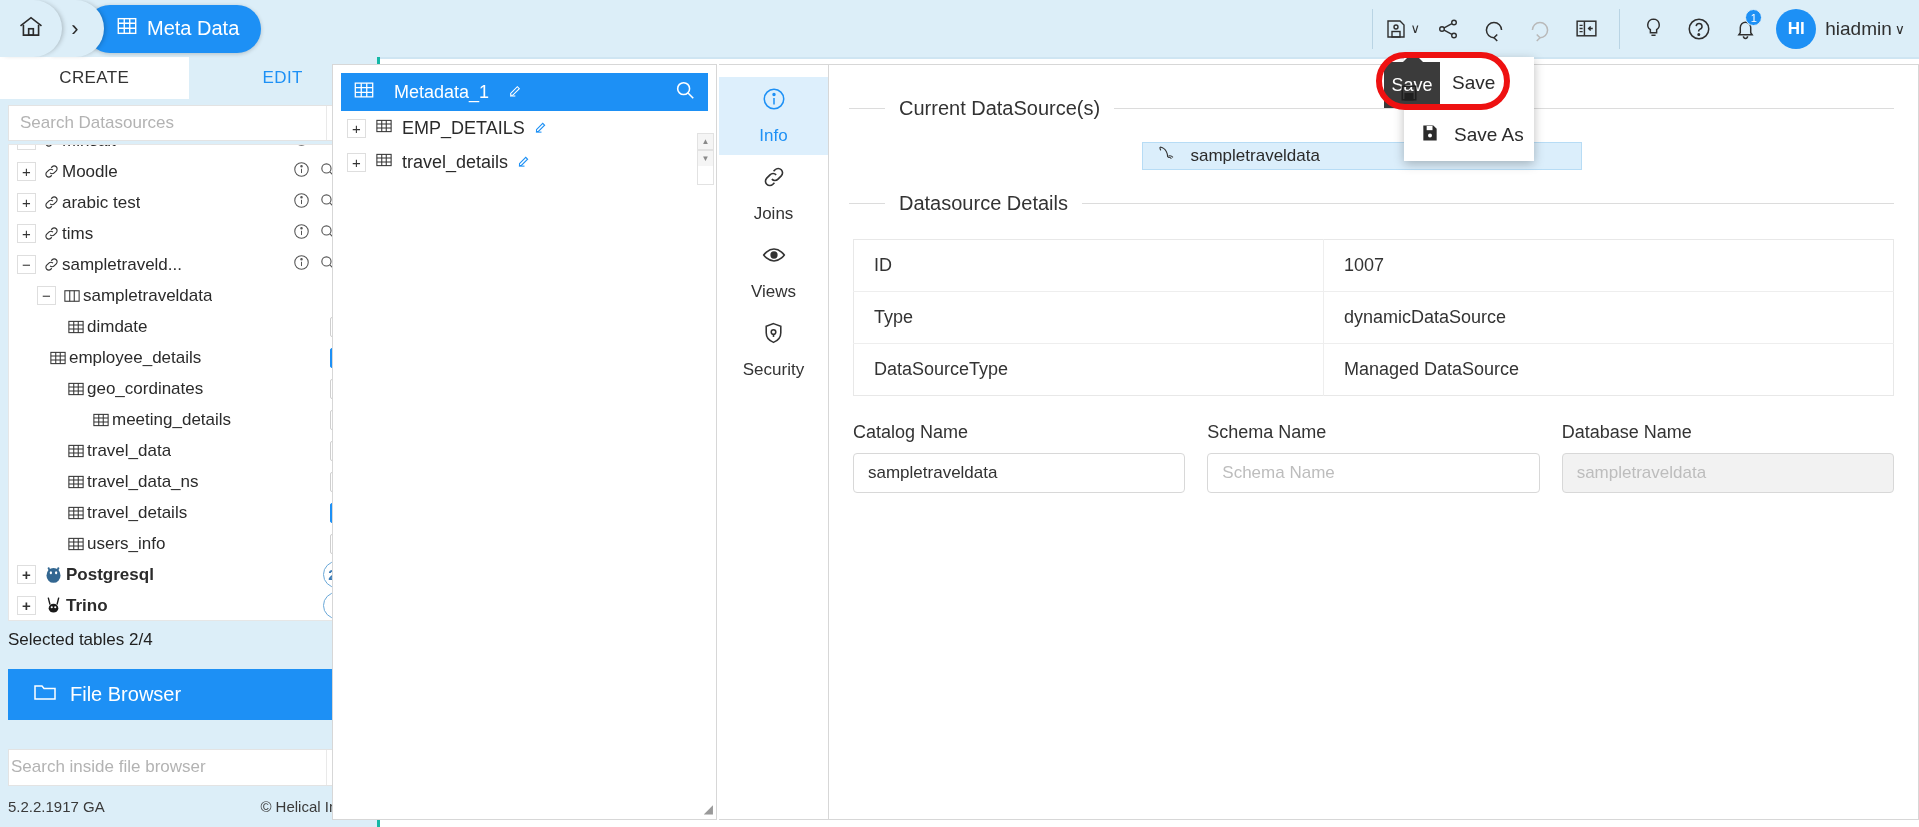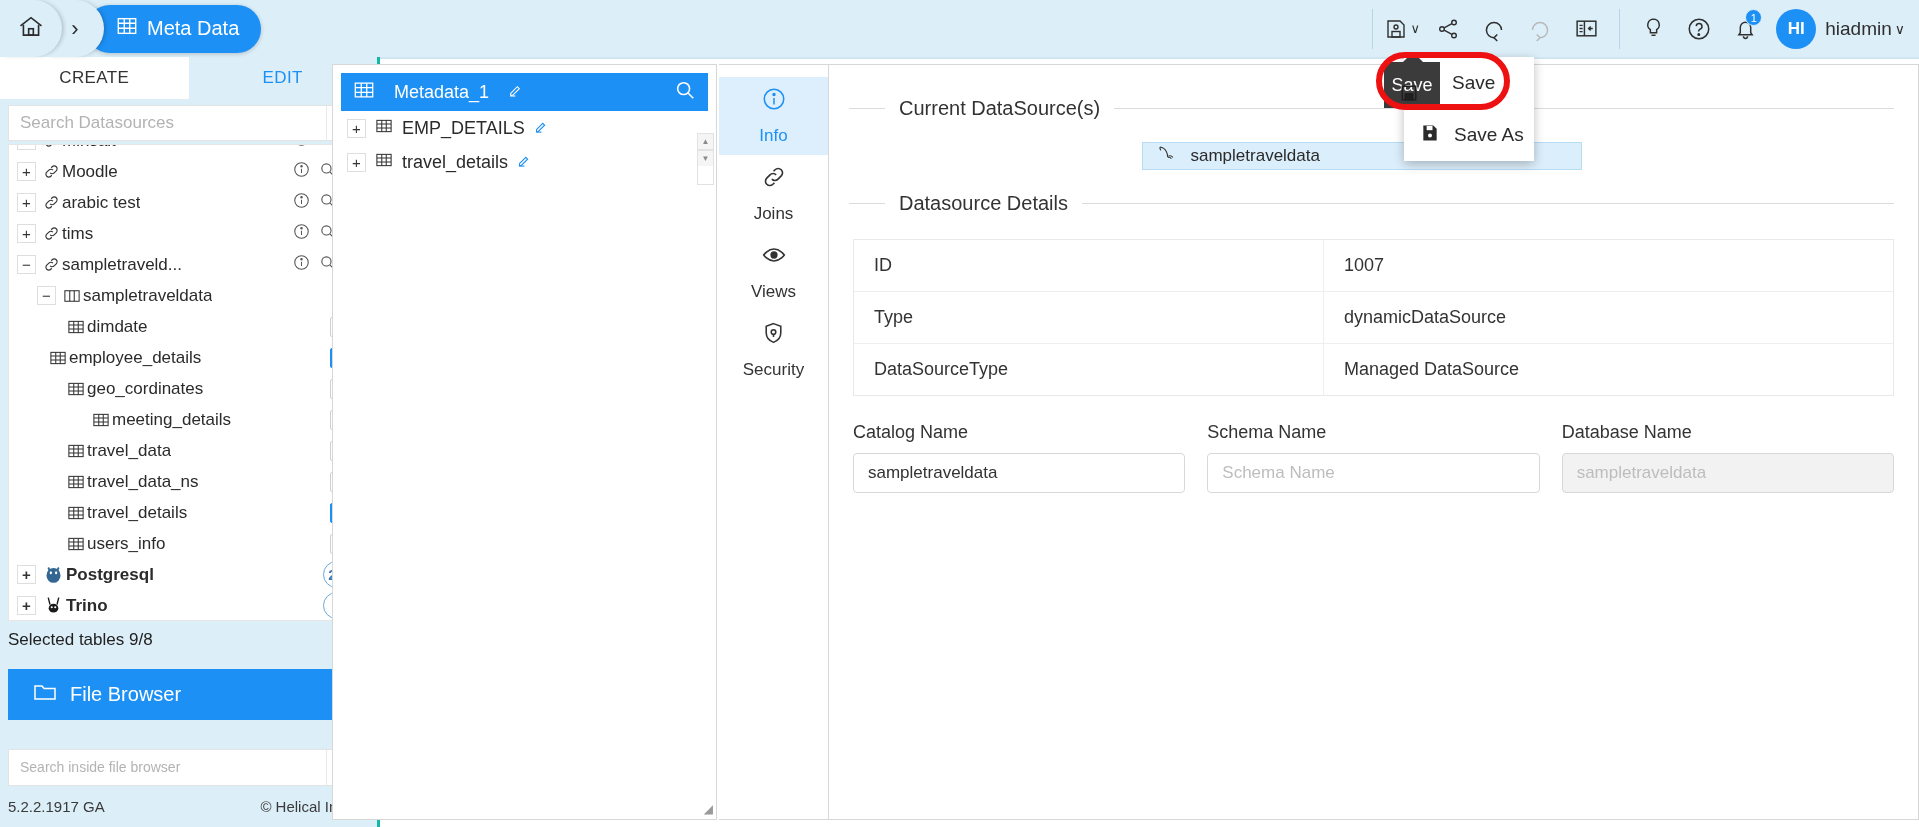--- a/index.html
+++ b/index.html
@@ -139,22 +139,22 @@
   .file-browser {
     margin:11px 8px; height:52px; background:#1d90f5; color:#fff;
     display:flex; align-items:center; gap:13px; padding-left:25px;
     font-size:20px;
   }
   .fb-search {
     margin:18px 8px 0 8px; height:38px; background:#fff;
     display:flex; align-items:center; border:1px solid #e3e3e3;
   }
   .fb-search input {
-    flex:1; border:none; outline:none; height:100%; padding:0 11px;
-    font-size:14px; color:#333; background:transparent;
+    flex:1; border:none; outline:none; height:100%; padding:0 2px;
+    font-size:17px; color:#333; background:transparent;
     font-family:"Liberation Sans", sans-serif;
   }
   .fb-search input::placeholder { color:#b3b3b3; }
   .fb-search .sbtn {
     width:42px; height:100%; display:flex; align-items:center; justify-content:center;
     border-left:1px solid #e9e9e9; color:#666;
   }
   .foot {
     margin-top:auto; height:42px; display:flex; align-items:center;
     padding:0 8px; font-size:15px; color:#3a3a3a; justify-content:space-between;
@@ -636,21 +636,21 @@
             <span class="badge-count">5</span>
           </div>
         </div>
       <div class="tree-scroll">
         <div class="up">▲</div>
         <div class="thumb"></div>
         <div class="dn">▼</div>
       </div>
     </div>
 
-    <div class="selected-line">Selected tables 9/8</div>
+    <div class="selected-line">Selected tables 2/4</div>
 
     <div class="file-browser">
       <span>
         <svg width="24" height="20" viewBox="0 0 24 20" fill="none" stroke="#fff" stroke-width="1.5">
           <path d="M2 4h7l2 2.5h11V17H2z"></path>
         </svg>
       </span>
       <span>File Browser</span>
     </div>
 

